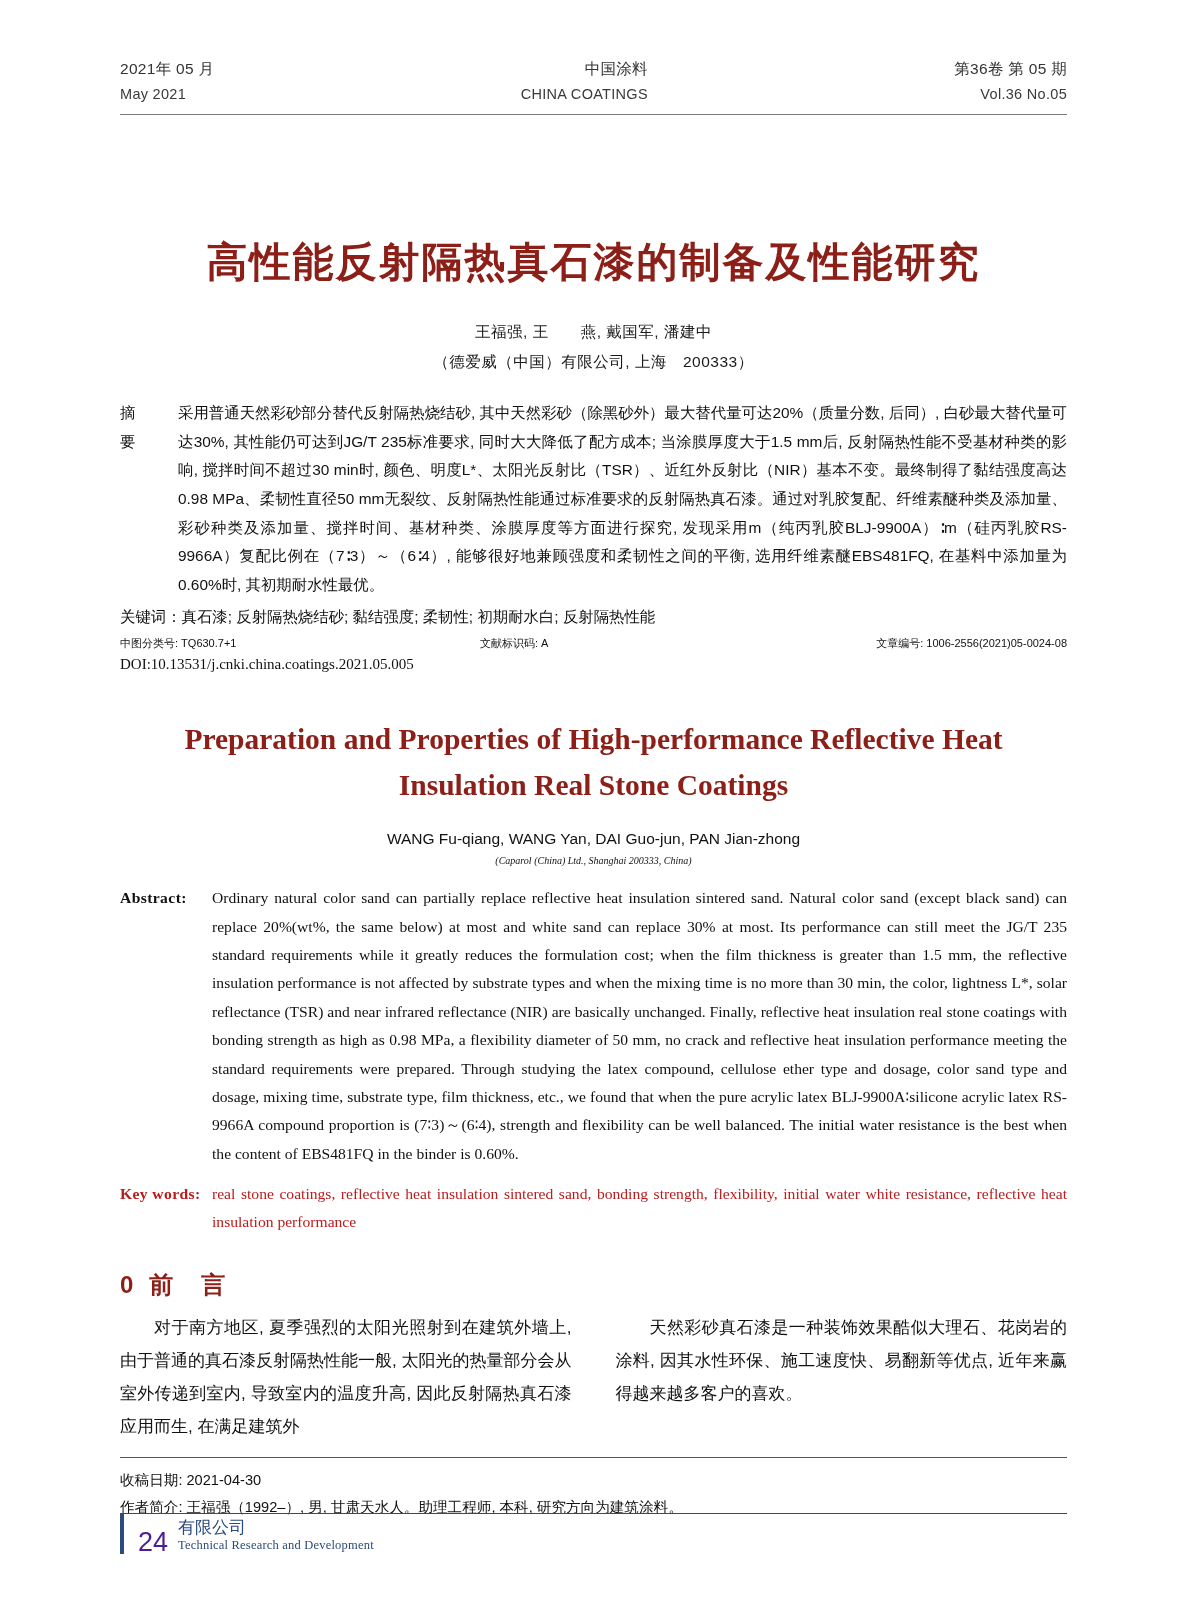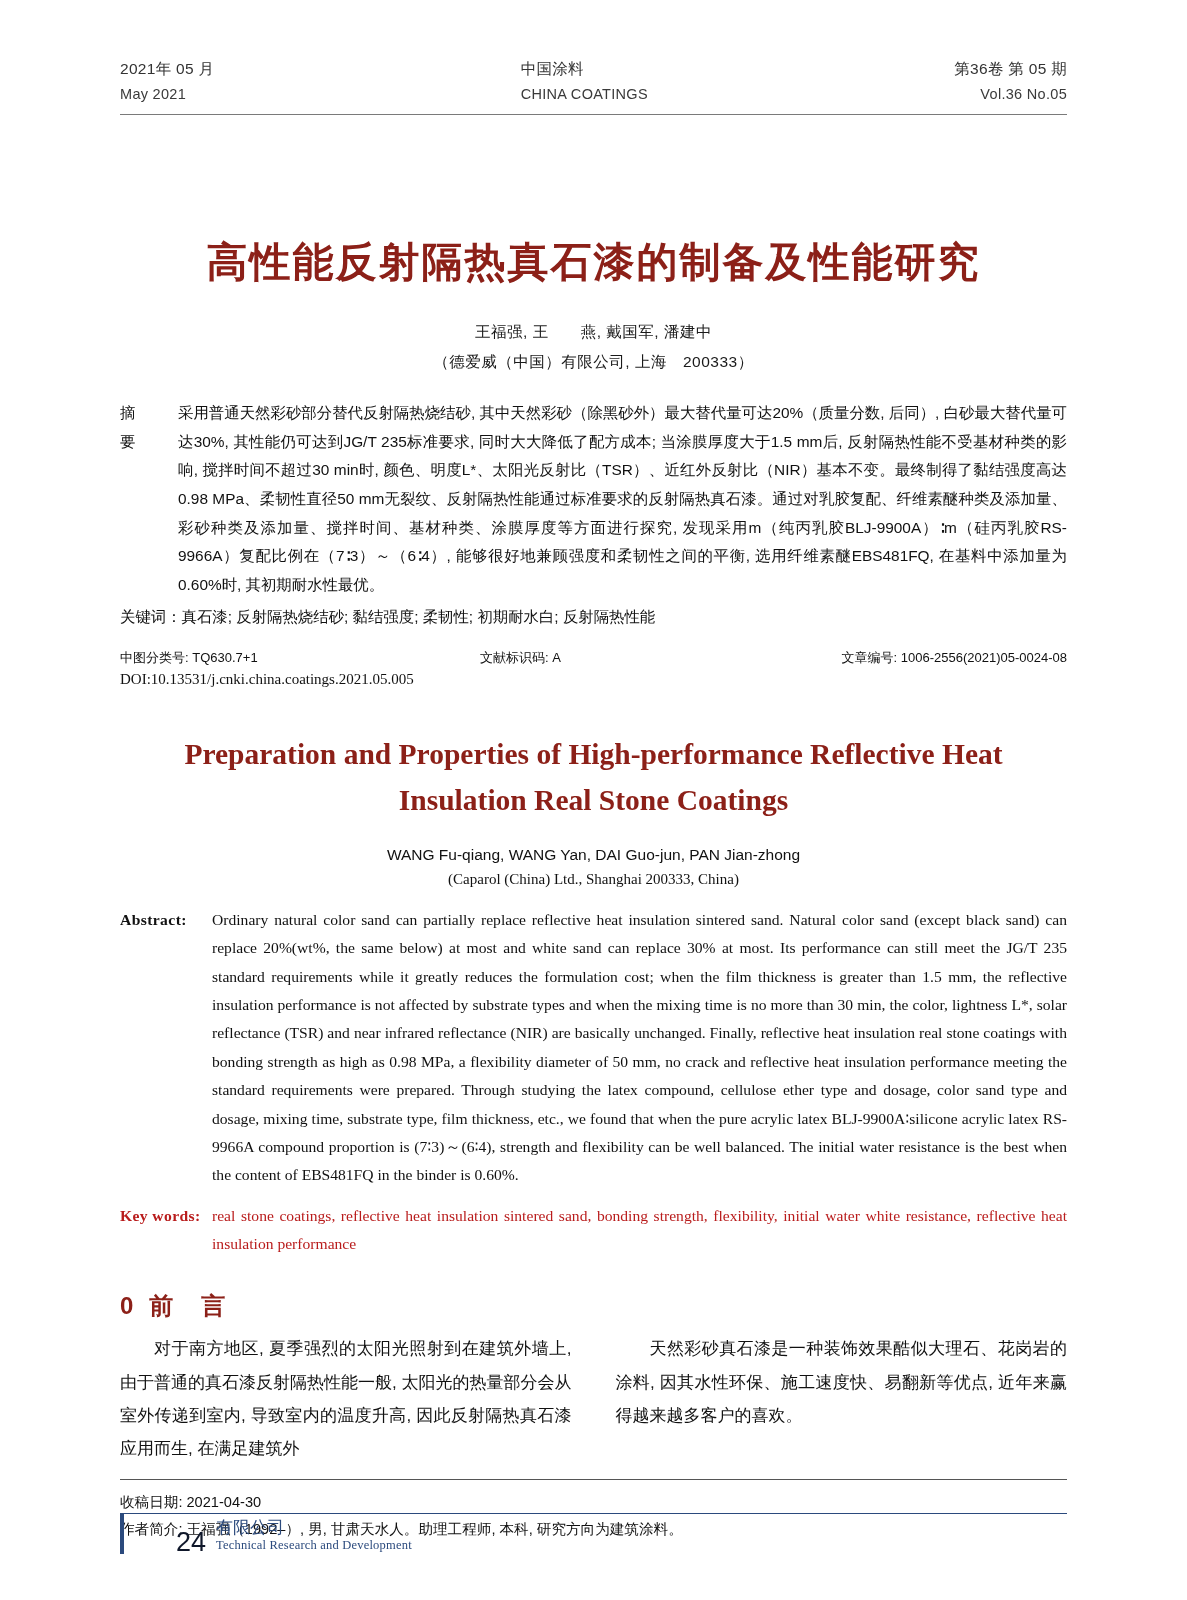--- a/index.html
+++ b/index.html
@@ -29,21 +29,21 @@
     margin-top: 55px;
     display: flex;
     justify-content: space-between;
     align-items: flex-start;
     font-family: "Liberation Sans", sans-serif;
     font-size: 15.5px;
     color: #333;
     letter-spacing: .3px;
   }
   .runhead .col { line-height: 1.75; }
-  .runhead .col.center { text-align: left; }
+  .runhead .col.center { text-align: right; }
   .runhead .col.right { text-align: right; }
   .runhead .small { font-size: 14.5px; color: #3a3a3a; }
   .rule-top {
     border-bottom: 1.6px solid #7a7a7a;
     margin-top: 6px;
   }
 
   
   .title-zh {
     margin-top: 118px;
@@ -90,24 +90,24 @@
     text-align: justify;
   }
   .kw-zh {
     margin-top: 4px;
     font-family: "Liberation Sans", sans-serif;
     font-size: 15.4px;
     line-height: 1.86;
     color: #111;
   }
   .clc-row {
-    margin-top: 14px;
-    display: flex;
-    font-family: "Liberation Sans", sans-serif;
-    font-size: 13px;
+    margin-top: 2px;
+    display: flex;
+    font-family: "Liberation Sans", sans-serif;
+    font-size: 11px;
     line-height: 1.8;
     color: #111;
   }
   .clc-row .c1 { flex: 0 0 360px; }
   .clc-row .c2 { flex: 0 0 300px; }
   .clc-row .c3 { flex: 1 1 auto; text-align: right; }
   .doi {
     margin-top: 2px;
     font-family: "Liberation Serif", serif;
     font-size: 15px;
@@ -128,21 +128,22 @@
     margin-top: 22px;
     text-align: center;
     font-family: "Liberation Sans", sans-serif;
     font-size: 15.5px;
     color: #111;
   }
   .affil-en {
     margin-top: 7px;
     text-align: center;
     font-family: "Liberation Serif", serif;
-    font-size: 15px;
+    font-style: italic;
+    font-size: 10px;
     color: #111;
   }
 
   
   .abs-en {
     margin-top: 18px;
     display: flex;
     font-family: "Liberation Serif", serif;
     font-size: 15.6px;
     line-height: 1.82;
@@ -215,25 +216,24 @@
   }
   .pagefoot .bar {
     width: 4px;
     height: 40px;
     background: #2b4a7d;
     margin-right: 4px;
   }
   .pagefoot .pno {
     font-family: "Liberation Sans", sans-serif;
     font-size: 27px;
-    color: #0f172a;
+    color: #4c1d95;
     line-height: 1;
     position: relative;
     top: 2px;
-    margin-left: 38px;
   }
   .pagefoot .labels { line-height: 1.25; }
   .pagefoot .zh {
     font-family: "Liberation Sans", sans-serif;
     font-size: 17px;
     color: #2b4a7d;
   }
   .pagefoot .en {
     font-family: "Liberation Serif", serif;
     font-size: 12.5px;

